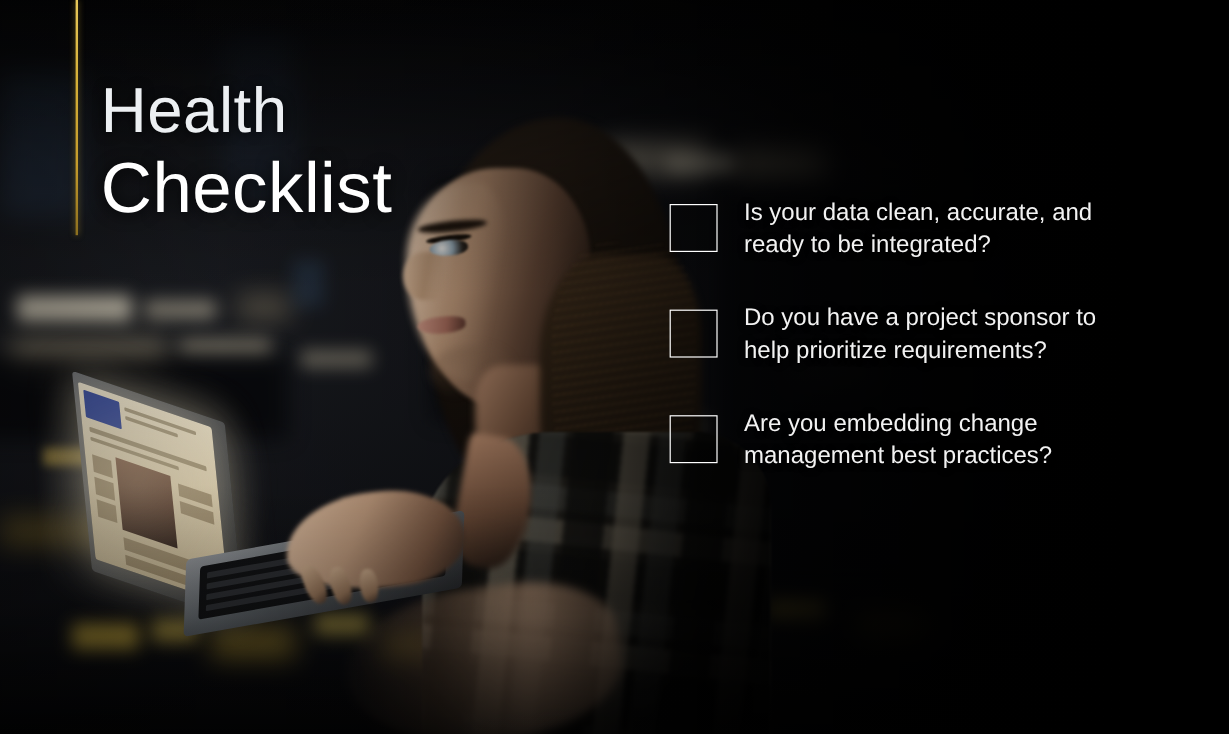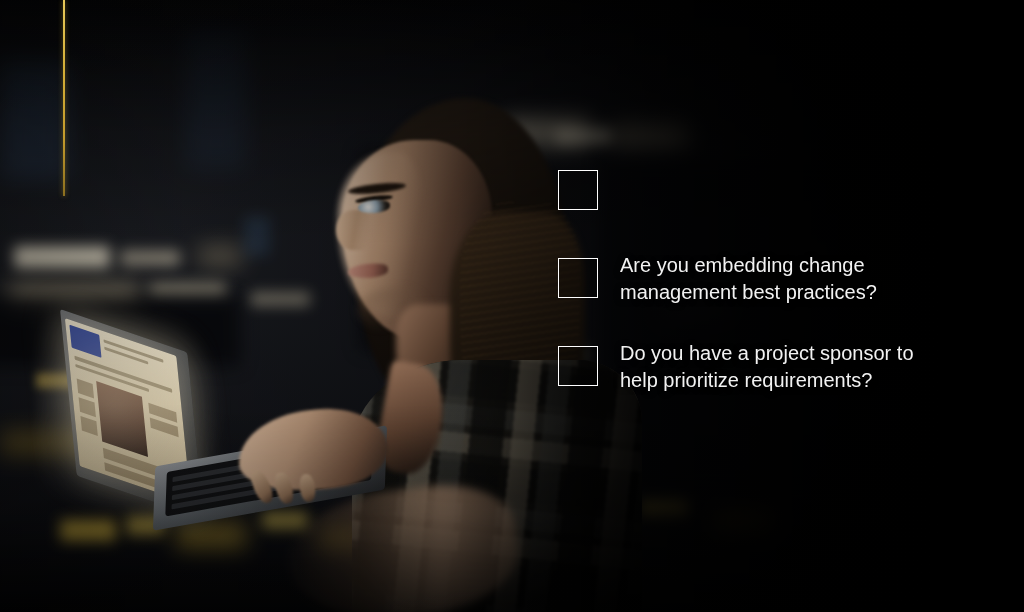--- a/index.html
+++ b/index.html
@@ -407,35 +407,41 @@
     <div class="finger" style="left:214px; top:142px; width:16px; height:32px; transform:rotate(-16deg);"></div>
     <div class="finger" style="left:238px; top:144px; width:15px; height:28px; transform:rotate(-8deg);"></div>
   </div>
 
   <div class="bg-layer top-fade"></div>
   <div class="bg-layer bottom-fade"></div>
   <div class="bg-layer vignette"></div>
 
   <div class="gold-rule"></div>
 
+  <div class="title-block">
+    <div class="title-line1">Health</div>
+    <div class="title-line2">Checklist</div>
+  </div>
 
   <div class="checklist">
 
     <div class="check-item">
       <div class="checkbox"></div>
-    </div>
-
+      <div class="check-text">Is your data clean, accurate, and
+ready to be integrated?</div>
+    </div>
+
+
+    <div class="check-item">
+      <div class="checkbox"></div>
+      <div class="check-text">Do you have a project sponsor to
+help prioritize requirements?</div>
+    </div>
 
     <div class="check-item">
       <div class="checkbox"></div>
       <div class="check-text">Are you embedding change
 management best practices?</div>
     </div>
 
-    <div class="check-item">
-      <div class="checkbox"></div>
-      <div class="check-text">Do you have a project sponsor to
-help prioritize requirements?</div>
-    </div>
-
   </div>
 
 </div>
 
 </body></html>

